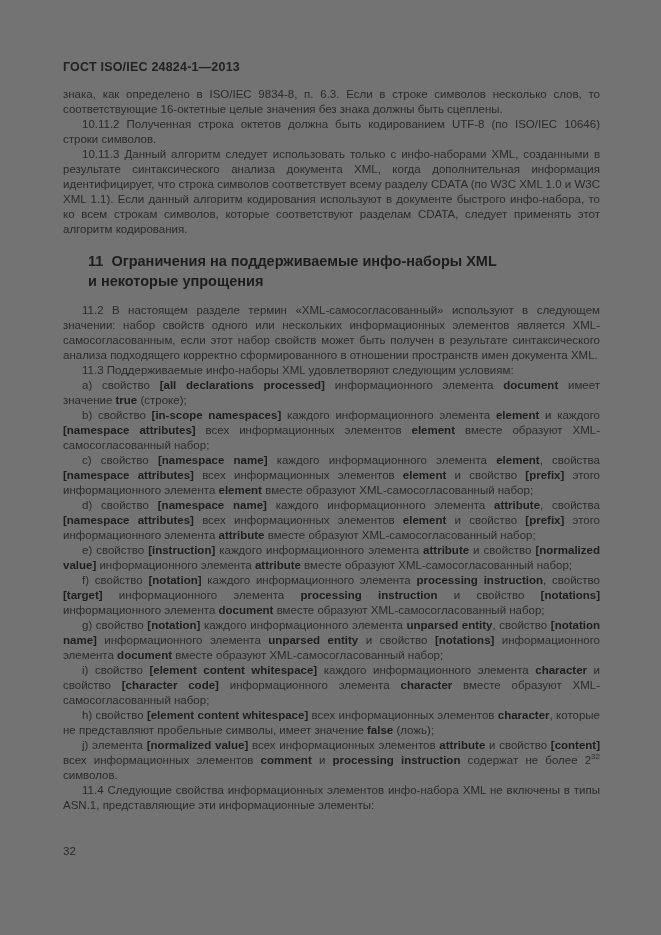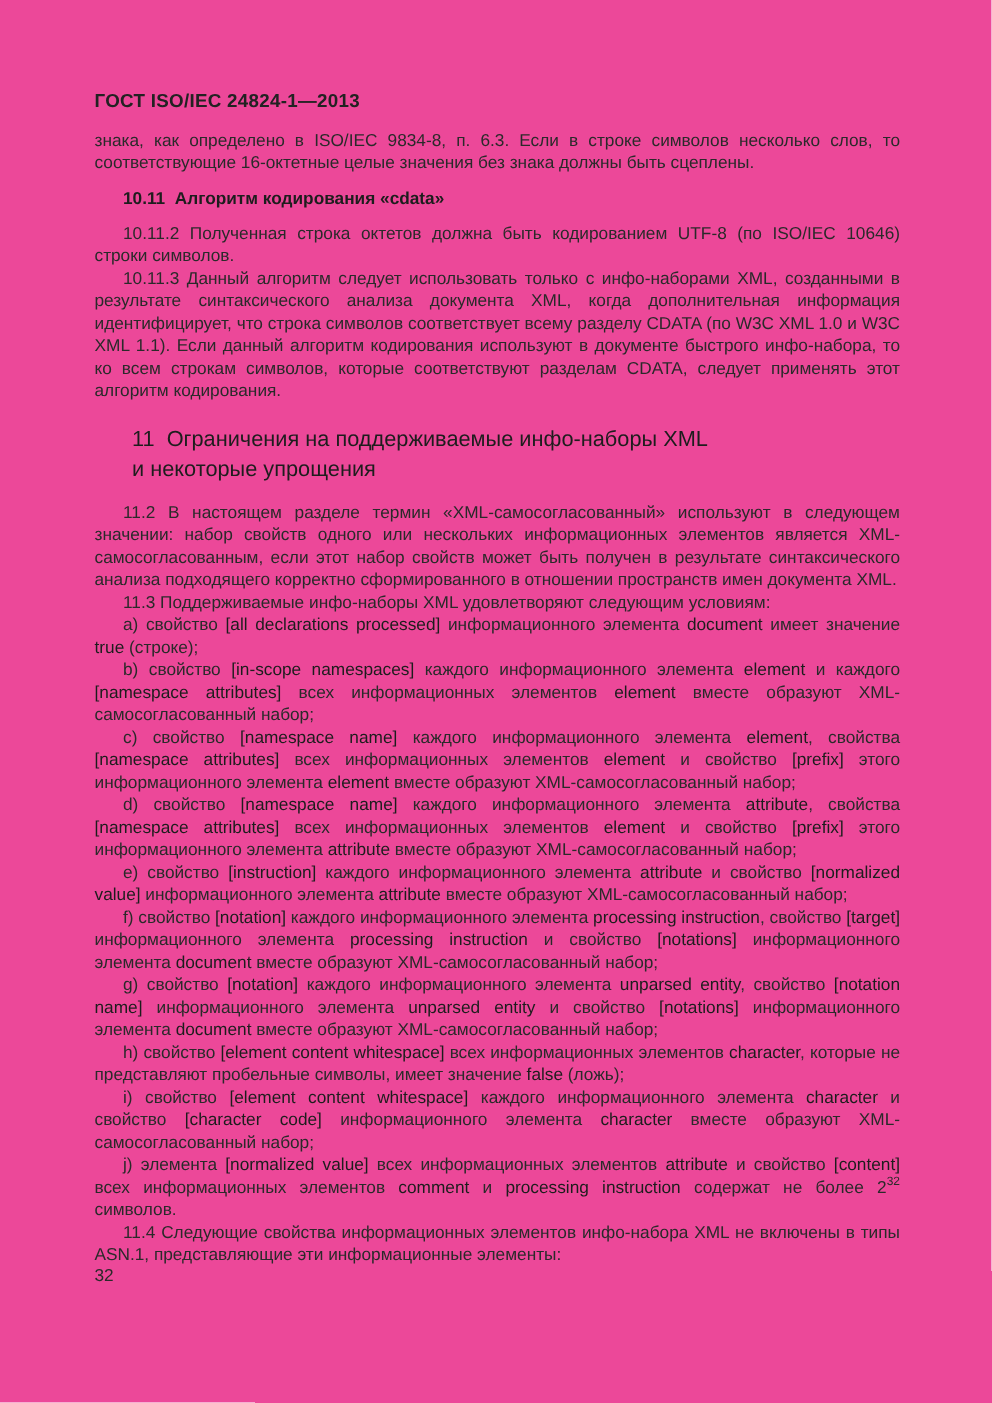--- a/index.html
+++ b/index.html
@@ -4,21 +4,21 @@
 <style>
   html, body {
     margin: 0;
     padding: 0;
     background: #ffffff;
   }
   .page {
     position: relative;
     width: 661px;
     height: 935px;
-    background: #ec4899;
+    background: #737373;
     font-family: "Liberation Sans", sans-serif;
     color: #2a2a2a;
     overflow: hidden;
   }
   .doc-header {
     position: absolute;
     left: 63px;
     top: 60px;
     font-size: 12.5px;
     font-weight: bold;
@@ -35,38 +35,38 @@
     line-height: 15px;
     text-align: justify;
   }
   .para {
     margin: 0;
   }
   .para.indent {
     text-indent: 19px;
   }
   .para b {
-    font-weight: normal;
+    font-weight: bold;
     color: #1d1d1d;
   }
   .para sup {
     font-size: 8px;
     line-height: 0;
     vertical-align: super;
   }
   .heading-sub {
     font-weight: bold;
     color: #1d1d1d;
     text-align: left;
     text-indent: 19px;
     margin: 9px 0 8px 0;
     white-space: pre-wrap;
   }
   .heading-section {
-    font-weight: normal;
+    font-weight: bold;
     color: #1d1d1d;
     font-size: 14.5px;
     line-height: 20px;
     text-align: left;
     padding-left: 25px;
     margin: 14px 0 12px 0;
     white-space: pre-wrap;
   }
   .page-number {
     position: absolute;
@@ -77,33 +77,32 @@
   }
 </style>
 </head>
 <body>
 
 <div class="page">
   <div class="doc-header">ГОСТ ISO/IEC 24824-1—2013</div>
 
   <div class="content">
       <p class="para"><span>знака, как определено в ISO/IEC 9834-8, п. 6.3. Если в строке символов несколько слов, то соответствующие 16-октетные целые значения без знака должны быть сцеплены.</span></p>
-      <div class="heading-sub">10.11  Алгоритм кодирования «cdata»</div>
       <p class="para indent"><span>10.11.2 Полученная строка октетов должна быть кодированием UTF-8 (по ISO/IEC 10646) строки символов.</span></p>
       <p class="para indent"><span>10.11.3 Данный алгоритм следует использовать только с инфо-наборами XML, созданными в результате синтаксического анализа документа XML, когда дополнительная информация идентифицирует, что строка символов соответствует всему разделу CDATA (по W3C XML 1.0 и W3C XML 1.1). Если данный алгоритм кодирования используют в документе быстрого инфо-набора, то ко всем строкам символов, которые соответствуют разделам CDATA, следует применять этот алгоритм кодирования.</span></p>
       <div class="heading-section"><div>11  Ограничения на поддерживаемые инфо-наборы XML</div><div>и некоторые упрощения</div></div>
       <p class="para indent"><span>11.2 В настоящем разделе термин «XML-самосогласованный» используют в следующем значении: набор свойств одного или нескольких информационных элементов является XML-самосогласованным, если этот набор свойств может быть получен в результате синтаксического анализа подходящего корректно сформированного в отношении пространств имен документа XML.</span></p>
       <p class="para indent"><span>11.3 Поддерживаемые инфо-наборы XML удовлетворяют следующим условиям:</span></p>
       <p class="para indent"><span>a) свойство </span><b>[all declarations processed]</b><span> информационного элемента </span><b>document</b><span> имеет значение </span><b>true</b><span> (строке);</span></p>
       <p class="para indent"><span>b) свойство </span><b>[in-scope namespaces]</b><span> каждого информационного элемента </span><b>element</b><span> и каждого </span><b>[namespace attributes]</b><span> всех информационных элементов </span><b>element</b><span> вместе образуют XML-самосогласованный набор;</span></p>
       <p class="para indent"><span>c) свойство </span><b>[namespace name]</b><span> каждого информационного элемента </span><b>element</b><span>, свойства </span><b>[namespace attributes]</b><span> всех информационных элементов </span><b>element</b><span> и свойство </span><b>[prefix]</b><span> этого информационного элемента </span><b>element</b><span> вместе образуют XML-самосогласованный набор;</span></p>
       <p class="para indent"><span>d) свойство </span><b>[namespace name]</b><span> каждого информационного элемента </span><b>attribute</b><span>, свойства </span><b>[namespace attributes]</b><span> всех информационных элементов </span><b>element</b><span> и свойство </span><b>[prefix]</b><span> этого информационного элемента </span><b>attribute</b><span> вместе образуют XML-самосогласованный набор;</span></p>
       <p class="para indent"><span>e) свойство </span><b>[instruction]</b><span> каждого информационного элемента </span><b>attribute</b><span> и свойство </span><b>[normalized value]</b><span> информационного элемента </span><b>attribute</b><span> вместе образуют XML-самосогласованный набор;</span></p>
       <p class="para indent"><span>f) свойство </span><b>[notation]</b><span> каждого информационного элемента </span><b>processing instruction</b><span>, свойство </span><b>[target]</b><span> информационного элемента </span><b>processing instruction</b><span> и свойство </span><b>[notations]</b><span> информационного элемента </span><b>document</b><span> вместе образуют XML-самосогласованный набор;</span></p>
       <p class="para indent"><span>g) свойство </span><b>[notation]</b><span> каждого информационного элемента </span><b>unparsed entity</b><span>, свойство </span><b>[notation name]</b><span> информационного элемента </span><b>unparsed entity</b><span> и свойство </span><b>[notations]</b><span> информационного элемента </span><b>document</b><span> вместе образуют XML-самосогласованный набор;</span></p>
+      <p class="para indent"><span>i) свойство </span><b>[element content whitespace]</b><span> каждого информационного элемента </span><b>character</b><span> и свойство </span><b>[character code]</b><span> информационного элемента </span><b>character</b><span> вместе образуют XML-самосогласованный набор;</span></p>
       <p class="para indent"><span>h) свойство </span><b>[element content whitespace]</b><span> всех информационных элементов </span><b>character</b><span>, которые не представляют пробельные символы, имеет значение </span><b>false</b><span> (ложь);</span></p>
-      <p class="para indent"><span>i) свойство </span><b>[element content whitespace]</b><span> каждого информационного элемента </span><b>character</b><span> и свойство </span><b>[character code]</b><span> информационного элемента </span><b>character</b><span> вместе образуют XML-самосогласованный набор;</span></p>
       <p class="para indent"><span>j) элемента </span><b>[normalized value]</b><span> всех информационных элементов </span><b>attribute</b><span> и свойство </span><b>[content]</b><span> всех информационных элементов </span><b>comment</b><span> и </span><b>processing instruction</b><span> содержат не более 2</span><sup>32</sup><span> символов.</span></p>
       <p class="para indent"><span>11.4 Следующие свойства информационных элементов инфо-набора XML не включены в типы ASN.1, представляющие эти информационные элементы:</span></p>
     </div>
 
   <div class="page-number">32</div>
 </div>
 
 </body></html>

